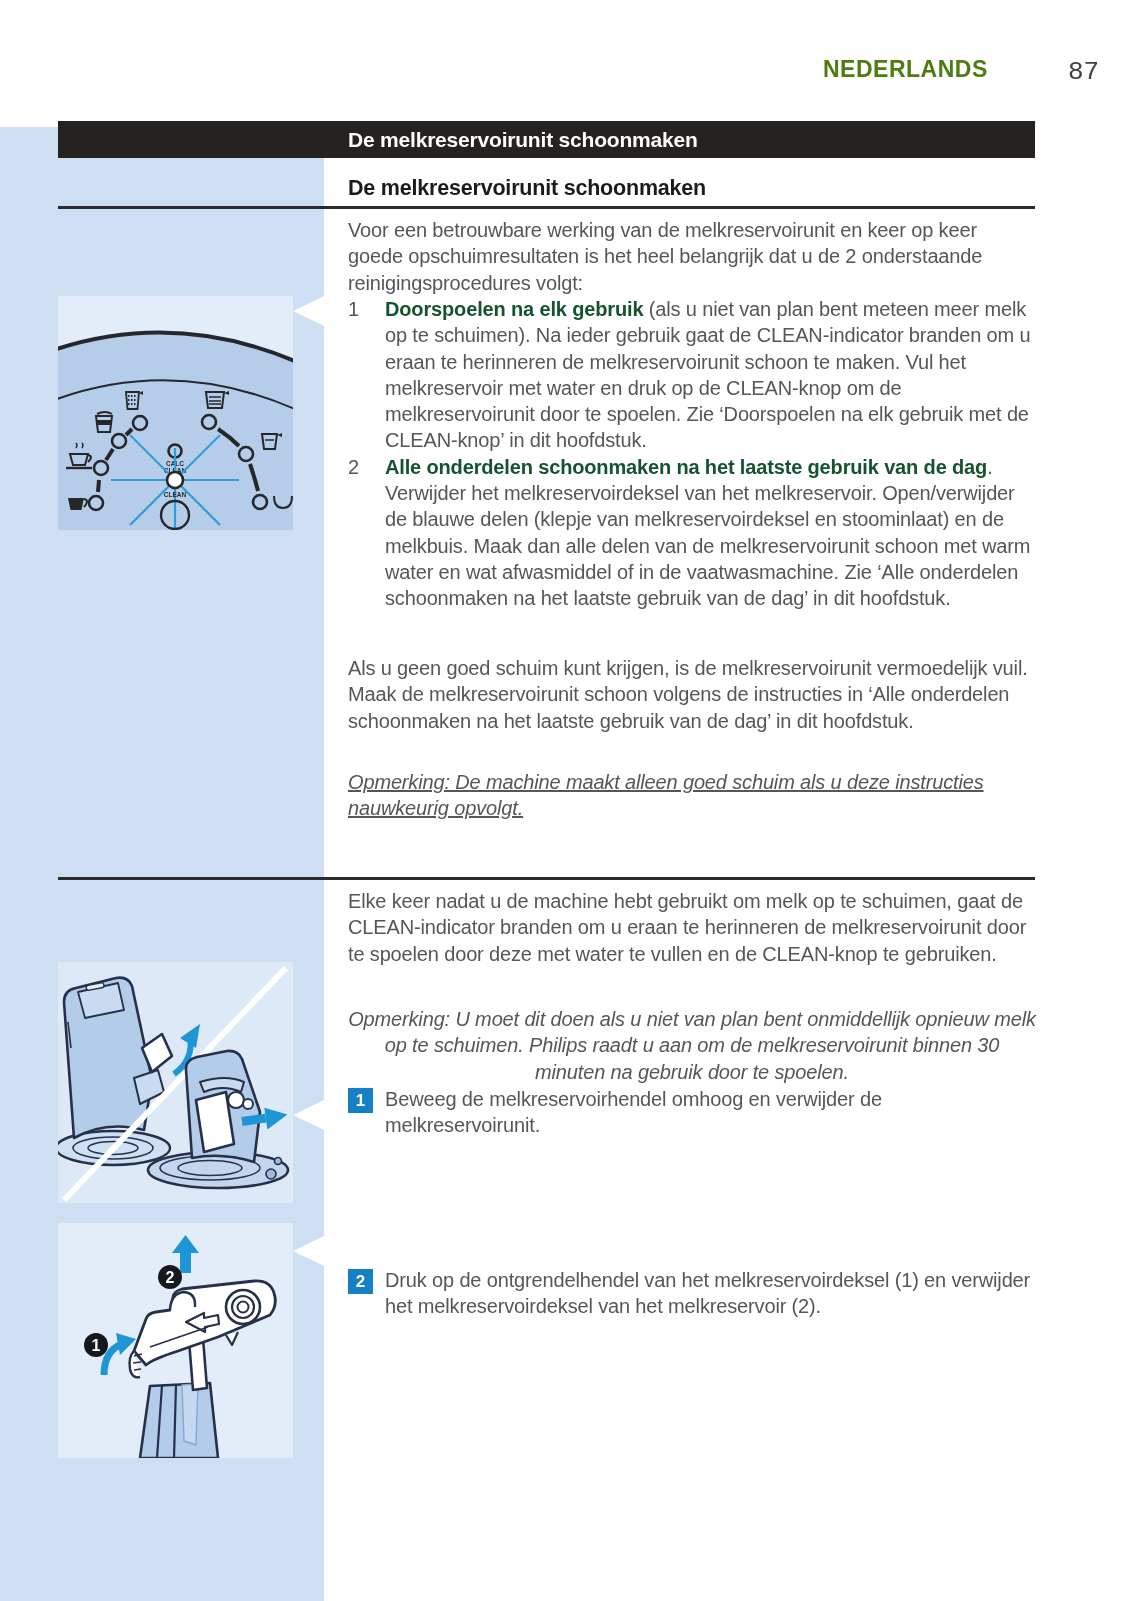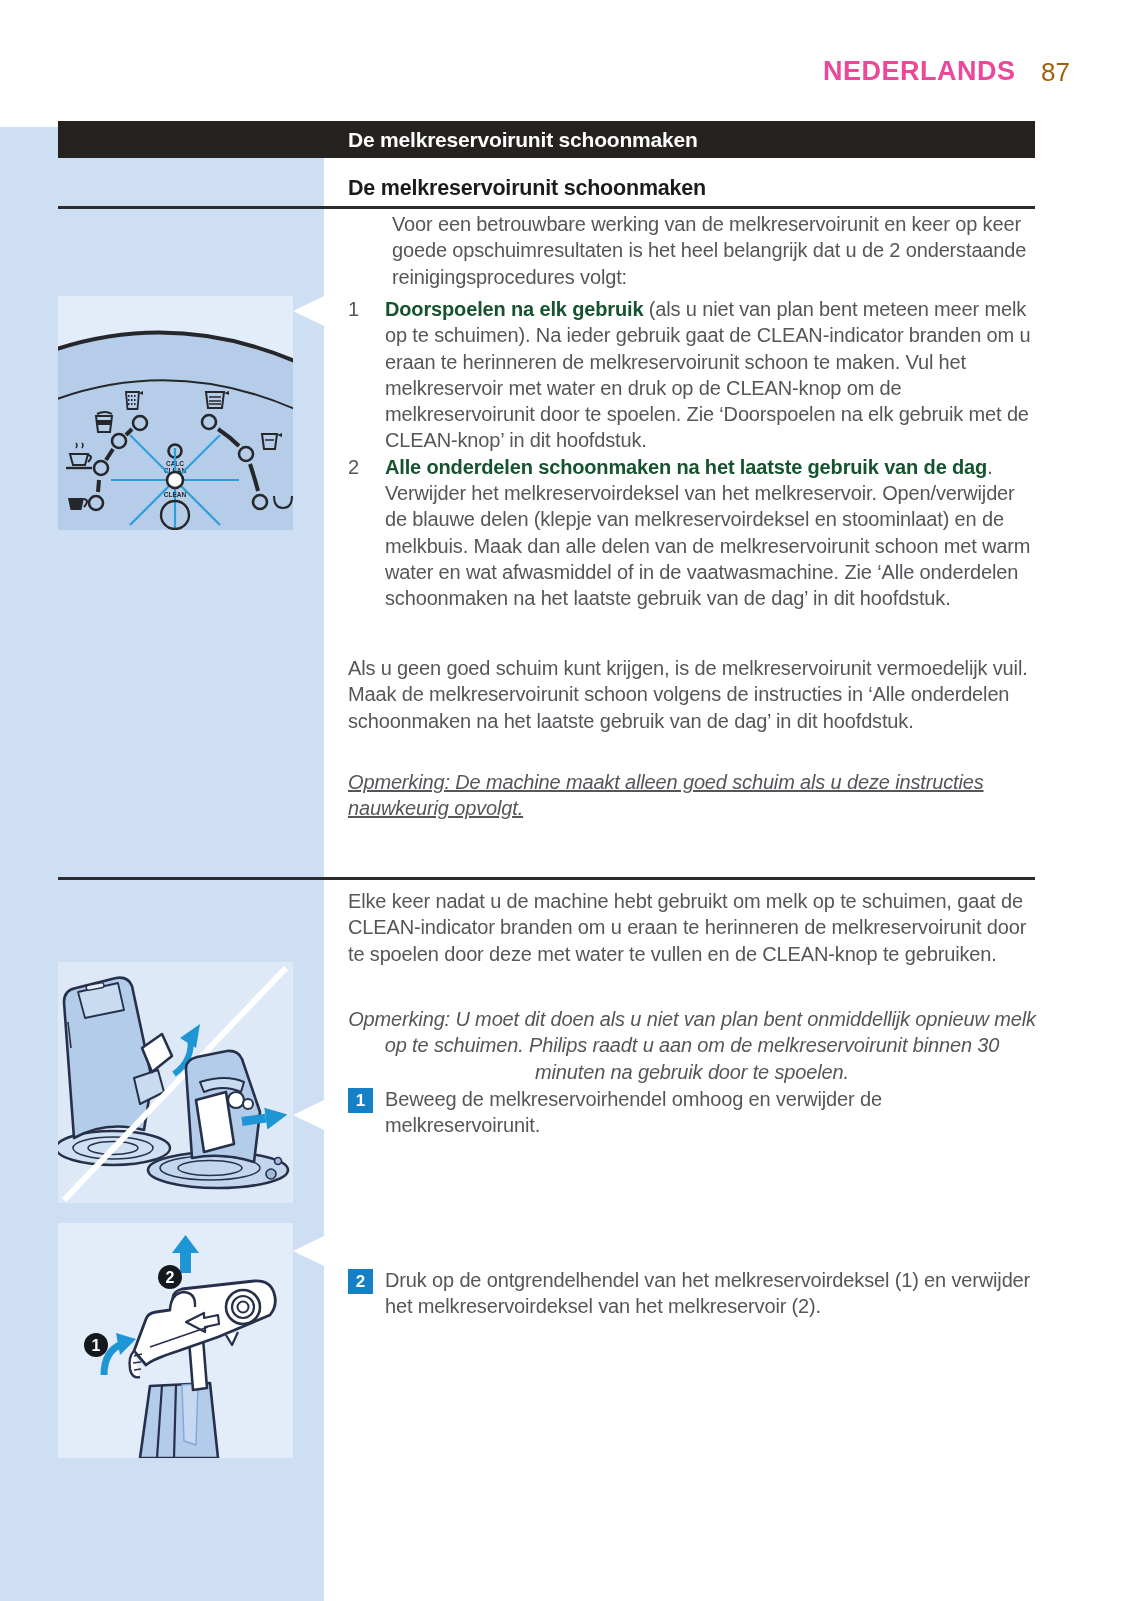--- a/index.html
+++ b/index.html
@@ -2,43 +2,43 @@
 <html><head>
 <meta charset="utf-8">
 <style>
   * { margin:0; padding:0; box-sizing:border-box; }
   html,body { background:#ffffff; }
   .page {
     position:relative; width:1128px; height:1601px; background:#ffffff;
     font-family:"Liberation Sans", sans-serif; overflow:hidden;
   }
   
-  .lang-label { position:absolute; left:823px; top:56px; font-size:27px; font-weight:bold;
-    color:#ec4899; letter-spacing:.5px; }
-  .page-number { position:absolute; left:1041px; top:57px; font-size:26px; color:#a16207; }
+  .lang-label { position:absolute; left:823px; top:56px; font-size:23px; font-weight:bold;
+    color:#4d7c0f; letter-spacing:.5px; }
+  .page-number { position:absolute; left:1068px; top:57px; font-size:26px; color:#404040;font-family:Liberation Mono, monospace; }
 
   
   .blue-column { position:absolute; left:0; top:127px; width:324px; height:1474px; background:#cedff3; }
 
   
   .banner { position:absolute; left:58px; top:121px; width:977px; height:37px; background:#26221f; }
   .banner-title { display:block; margin-left:290px; color:#ffffff; font-weight:bold;
     font-size:21px; line-height:37px; letter-spacing:-0.2px; }
 
   
   .rule { position:absolute; left:58px; width:977px; height:3px; background:#2c2c2e; }
   .rule-1 { top:206px; } .rule-2 { top:877px; }
 
   .sec-heading { position:absolute; left:348px; width:688px; font-size:21.5px; font-weight:bold;
     color:#1b1b1d; letter-spacing:-0.2px; }
   .sec-heading-1 { top:176px; } .sec-heading-2 { top:844px; }
 
   .tx { position:absolute; left:348px; width:688px; font-size:20px; line-height:26.3px;
     color:#55565a; letter-spacing:-0.15px; }
-  .intro-1 { top:211px;margin-left:44px; }
+  .intro-1 { top:217px; }
   .olist   { top:296px; }
   .olist-item { position:relative; padding-left:37px; }
   .olist-num  { position:absolute; left:0; top:0; }
   .olist-lead { font-weight:bold; color:#14532d; }
   .linked-note { top:655px; text-decoration-color:#2496d8;
     text-decoration-thickness:2.5px; text-underline-offset:5px; }
   .note { font-style:italic; }
   .note-1 { top:769px;text-decoration:underline; }
   .intro-2 { top:888px; }
   .note-2 { top:1006px;text-align:center; }

